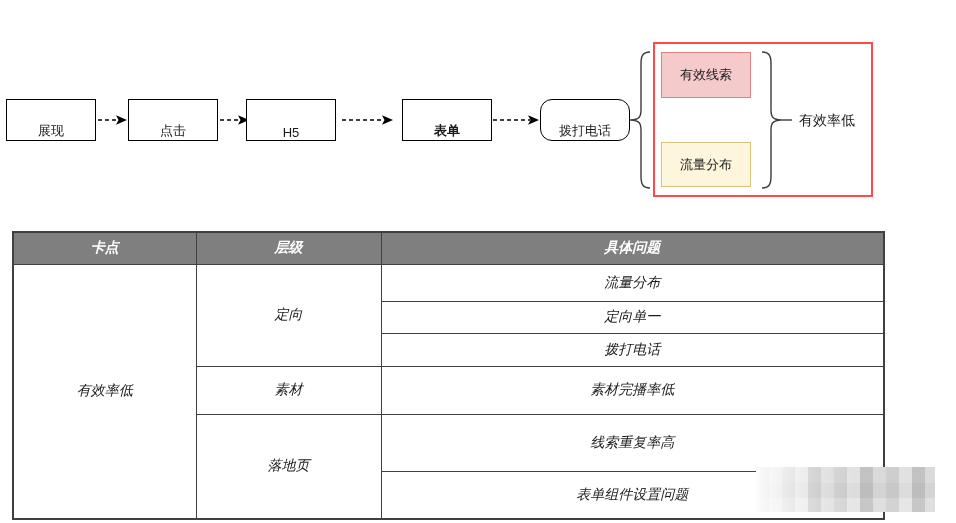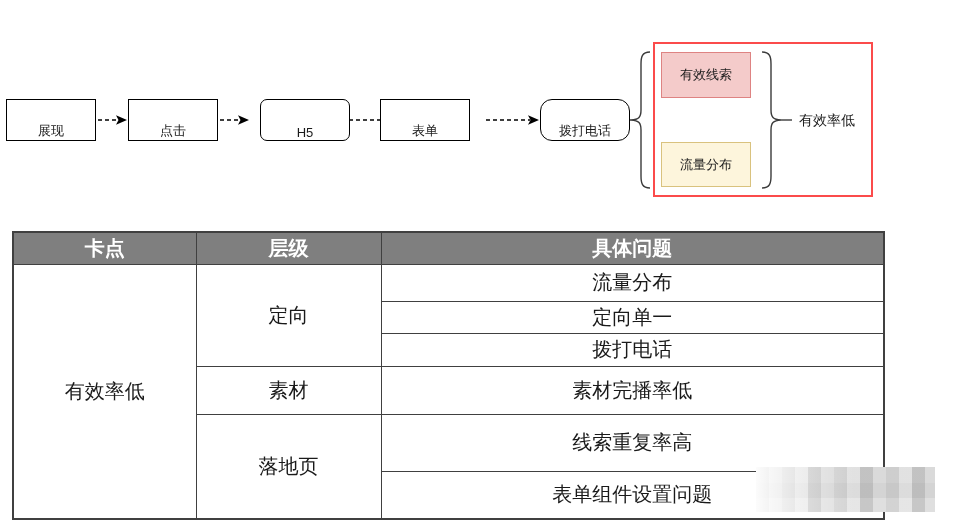--- a/index.html
+++ b/index.html
@@ -10,21 +10,21 @@
   }
   
   .flow-area{position:absolute;left:0;top:0;width:956px;height:225px;}
   .flow-svg{position:absolute;left:0;top:0;width:956px;height:225px;}
   .flow-box{
     position:absolute;top:99px;height:42px;width:90px;
     border:1.6px solid #000;background:#fff;
     display:flex;align-items:flex-end;justify-content:center;
     font-size:13px;box-sizing:border-box;
   }
-  .fb1{left:6px;}  .fb2{left:128px;} .fb3{left:260px;border-radius:7px;} .fb4{left:380px;} .fb5{left:540px;border-radius:12px;}
+  .fb1{left:6px;}  .fb2{left:128px;} .fb3{left:246px;} .fb4{left:402px;font-weight:bold;} .fb5{left:540px;border-radius:12px;}
   .highlight-rect{
     position:absolute;left:653px;top:42px;width:220px;height:155px;
     border:2px solid #fb4b4b;box-sizing:border-box;background:transparent;
   }
   .outcome-box{
     position:absolute;left:661px;width:90px;
     display:flex;align-items:center;justify-content:center;
     font-size:13px;box-sizing:border-box;
   }
   .outcome-valid{top:52px;height:46px;background:#f4cbca;border:1.6px solid #de8382;}
@@ -34,21 +34,21 @@
     font-size:14px;line-height:18px;white-space:nowrap;
   }
   
   .problems-table{
     position:absolute;left:12px;top:231px;
     border-collapse:collapse;table-layout:fixed;width:871px;
     border:2px solid #404040;
   }
   .problems-table th,.problems-table td{
     border:1px solid #404040;text-align:center;vertical-align:middle;
-    font-size:20px;padding:0;box-sizing:border-box;
+    font-size:14px;padding:0;box-sizing:border-box;font-style:italic;
   }
   .problems-table th{
     background:#7f7f7f;color:#ffffff;font-weight:bold;height:32px;
   }
   tr.r1{height:37px;} tr.r2{height:32px;margin-left:44px;} tr.r3{height:33px;}
   tr.r4{height:48px;} tr.r5{height:57px;} tr.r6{height:48px;}
   
   .mosaic-watermark{
     position:absolute;left:756px;top:467px;width:179px;height:45px;
     background:

